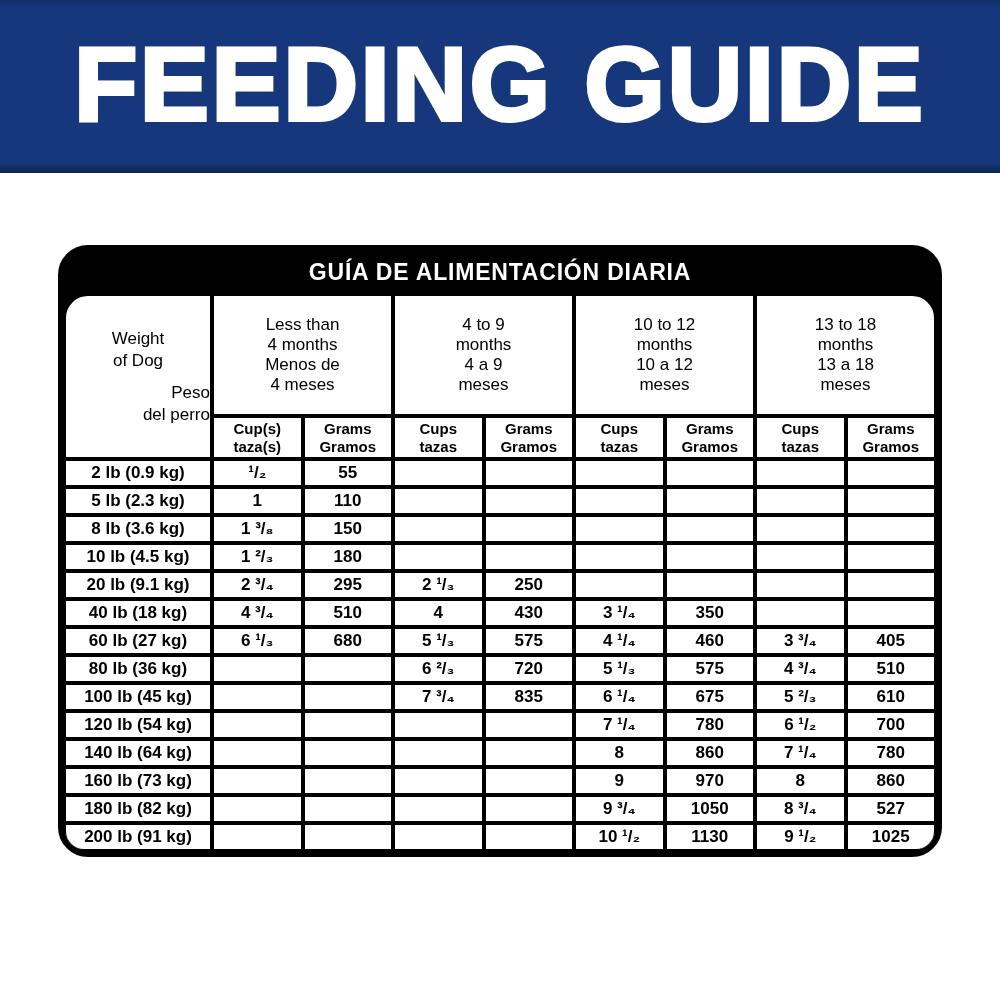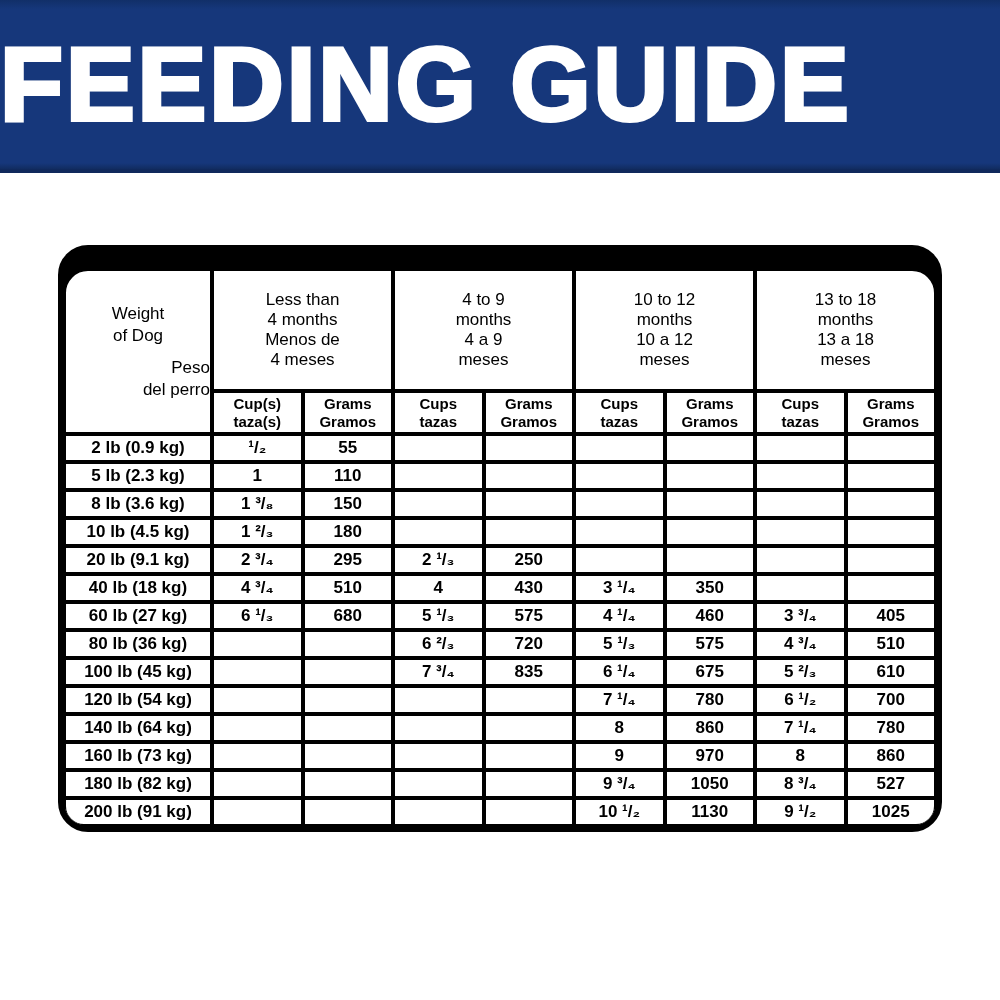--- a/index.html
+++ b/index.html
@@ -12,21 +12,21 @@
     font-family: "Liberation Sans", "DejaVu Sans", sans-serif;
   }
 
   
   .banner {
     height: 169px;
     background: linear-gradient(180deg, #112f68 0px, #16377b 9px, #16377b 163px, #112c60 169px);
     border-bottom: 4px solid #10295c;
     display: flex;
     align-items: center;
-    justify-content: flex-start;
+    justify-content: center;
   }
   .banner-title {
     margin: 0;
     color: #ffffff;
     font-size: 103px;
     font-weight: bold;
     letter-spacing: 3px;
     -webkit-text-stroke: 4px #ffffff;
     white-space: nowrap;
   }
@@ -105,20 +105,21 @@
 <div class="page">
 
   <header class="banner">
     <h1 class="banner-title">FEEDING GUIDE</h1>
   </header>
 
   <main>
 
     <section class="card">
       <div class="card-title">
+        <div>GUÍA DE ALIMENTACIÓN DIARIA</div>
       </div>
 
       <table class="guide">
         <colgroup>
           <col class="col-weight">
           <col span="8" class="col-val">
         </colgroup>
         <thead>
             <tr>
               <th class="weight-th" rowspan="2">

